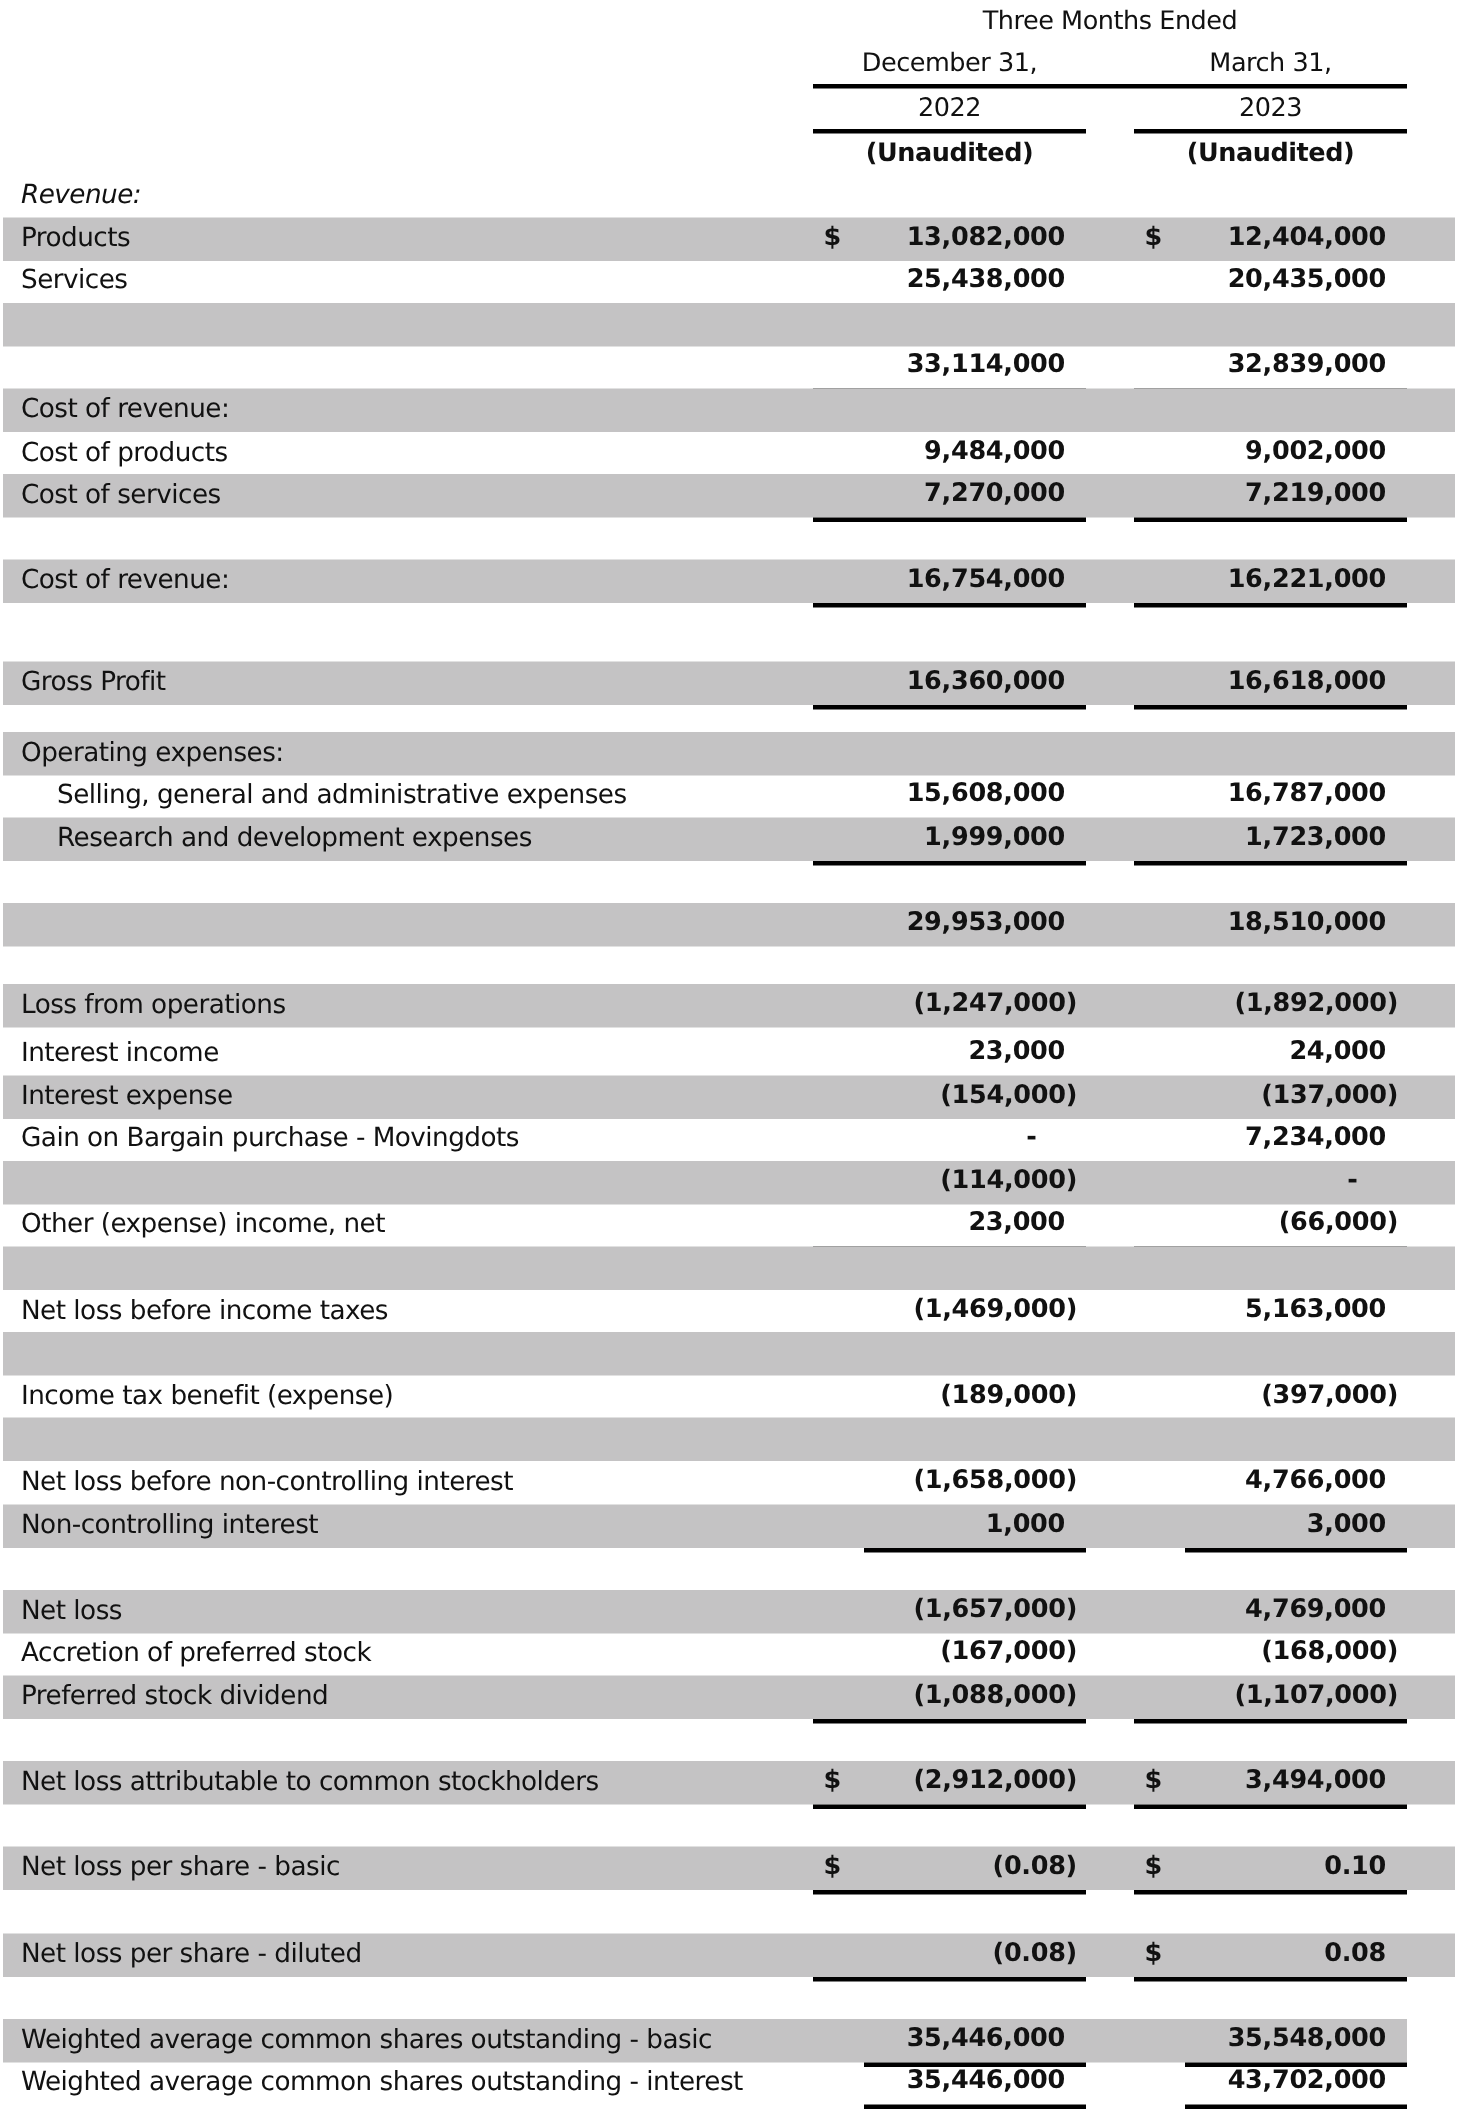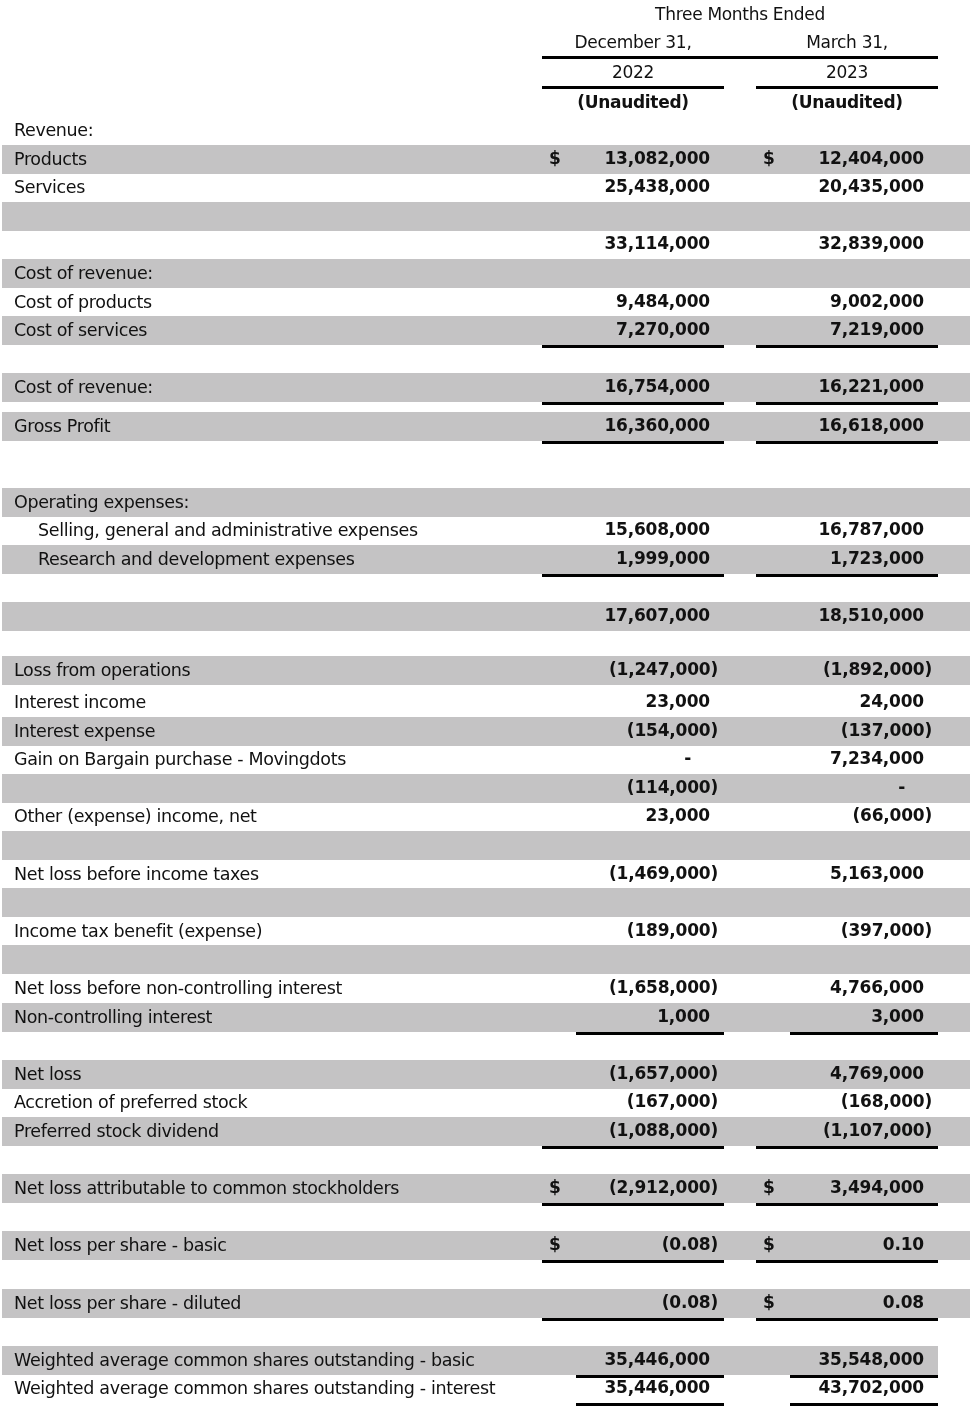--- a/index.html
+++ b/index.html
@@ -37,21 +37,21 @@
   <div class="hline" style="left:542px; width:396px; top:56px;"></div>
   <div class="hdr" style="left:542px; width:182px; top:62px;">2022</div>
   <div class="hdr" style="left:756px; width:182px; top:62px;">2023</div>
   <div class="hline" style="left:542px; width:182px; top:86px;"></div>
   <div class="hline" style="left:756px; width:182px; top:86px;"></div>
   <div class="hdr bold" style="left:542px; width:182px; top:92px;">(Unaudited)</div>
   <div class="hdr bold" style="left:756px; width:182px; top:92px;">(Unaudited)</div>
 </div>
 
 <div id="table">
-    <div class="row" style="top: 116px;">
+    <div class="row" style="top: 116px; font-style: italic;">
       <span class="label">Revenue:</span>
       <span class="val c1"></span>
       <span class="val c2"></span>
     </div>
     <div class="row" style="top: 144.6px;">
       <div class="band"></div>
       <span class="label">Products</span>
       <span class="val c1 paren-none">13,082,000</span>
       <span class="val c2 paren-none">12,404,000</span>
       <span class="dollar c1">$</span>
@@ -107,21 +107,21 @@
       <span class="val c1 paren-none">16,754,000</span>
       <span class="val c2 paren-none">16,221,000</span>
       <div class="ul c1"></div>
       <div class="ul c2"></div>
     </div>
     <div class="row" style="top: 402px;">
       <span class="label"></span>
       <span class="val c1"></span>
       <span class="val c2"></span>
     </div>
-    <div class="row" style="top: 412px;">
+    <div class="row" style="top: 441px;">
       <div class="band"></div>
       <span class="label">Gross Profit</span>
       <span class="val c1 paren-none">16,360,000</span>
       <span class="val c2 paren-none">16,618,000</span>
       <div class="ul c1"></div>
       <div class="ul c2"></div>
     </div>
     <div class="row" style="top: 459.2px;">
       <span class="label"></span>
       <span class="val c1"></span>
@@ -147,21 +147,21 @@
       <div class="ul c2"></div>
     </div>
     <div class="row" style="top: 573.6px;">
       <span class="label"></span>
       <span class="val c1"></span>
       <span class="val c2"></span>
     </div>
     <div class="row" style="top: 602.2px;">
       <div class="band"></div>
       <span class="label"></span>
-      <span class="val c1 paren-none">17,607,000</span>
+      <span class="val c1 paren-none">29,953,000</span>
       <span class="val c2 paren-none">18,510,000</span>
     </div>
     <div class="row" style="top: 630.8px;">
       <span class="label"></span>
       <span class="val c1"></span>
       <span class="val c2"></span>
     </div>
     <div class="row" style="top: 656px;">
       <div class="band"></div>
       <span class="label">Loss from operations</span>

